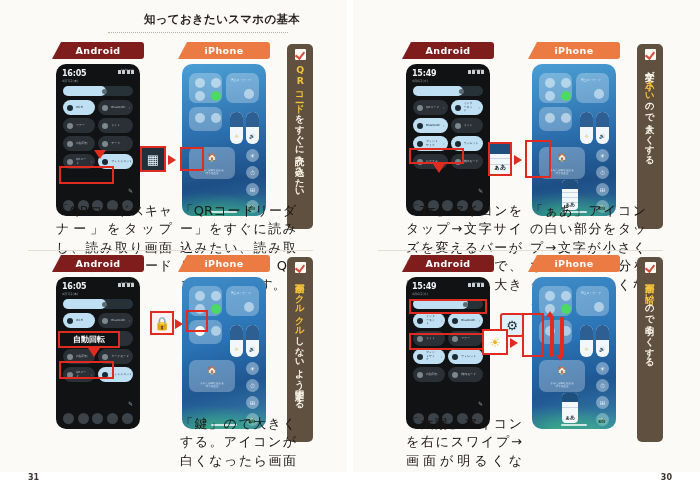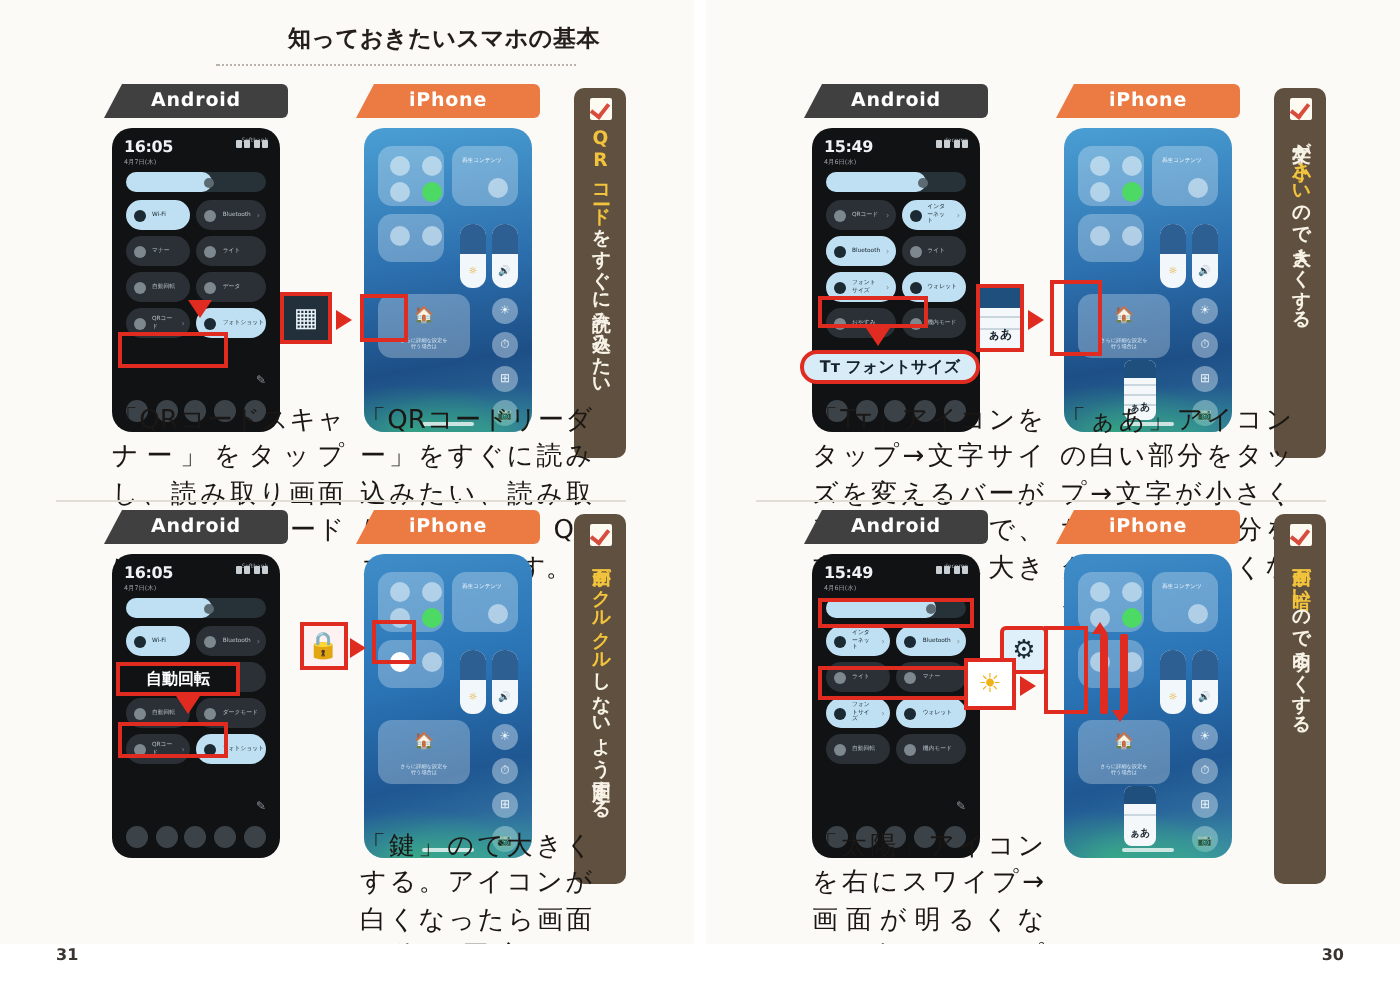--- a/index.html
+++ b/index.html
@@ -40,21 +40,21 @@
   .divider{position:absolute;height:1px;background:#e2ded6;}
 
   
   .tag{
     position:absolute;top:0;height:17px;width:92px;
     color:#ffffff;font-size:9.5px;font-weight:bold;
     display:flex;align-items:center;justify-content:center;
     clip-path:polygon(9px 0,100% 0,100% 100%,0 100%);
     border-radius:0 3px 3px 0;letter-spacing:0.4px;
   }
-  .tag-android{left:24px;background:#404040;}
+  .tag-android{left:24px;background:#7f1d1d;}
   .tag-iphone{left:150px;background:#ec7b43;}
 
   
   .vlabel{
     position:absolute;right:0;top:2px;width:26px;height:185px;
     background:#60503f;border-radius:5px;
     display:flex;flex-direction:column;align-items:center;
     padding-top:5px;box-sizing:border-box;
   }
   .vlabel-check{
@@ -510,21 +510,20 @@
             <span></span>
             <span></span>
             <span></span>
             <span></span>
             <span></span>
           </div>
       </div>
 
       <div class="redbox" style="left:31px;top:106px;width:55px;height:16px;"></div>
       <div class="arrow-down" style="left:55px;top:122px;"></div>
-      <div class="redlabel light" style="left:22px;top:133px;width:90px;height:17px;border-radius:9px;">Tт フォントサイズ</div>
 
       <div class="phone phone-i">
         <div class="cc">
           <div class="cc-card">
             <span class="cc-dot" style="left:6px;top:5px;"></span>
             <span class="cc-dot" style="left:22px;top:5px;"></span>
             <span class="cc-dot" style="left:6px;top:18px;"></span>
             <span class="cc-dot" style="left:22px;top:18px;background:#4cd964;"></span>
           </div>
           <div class="cc-card">

